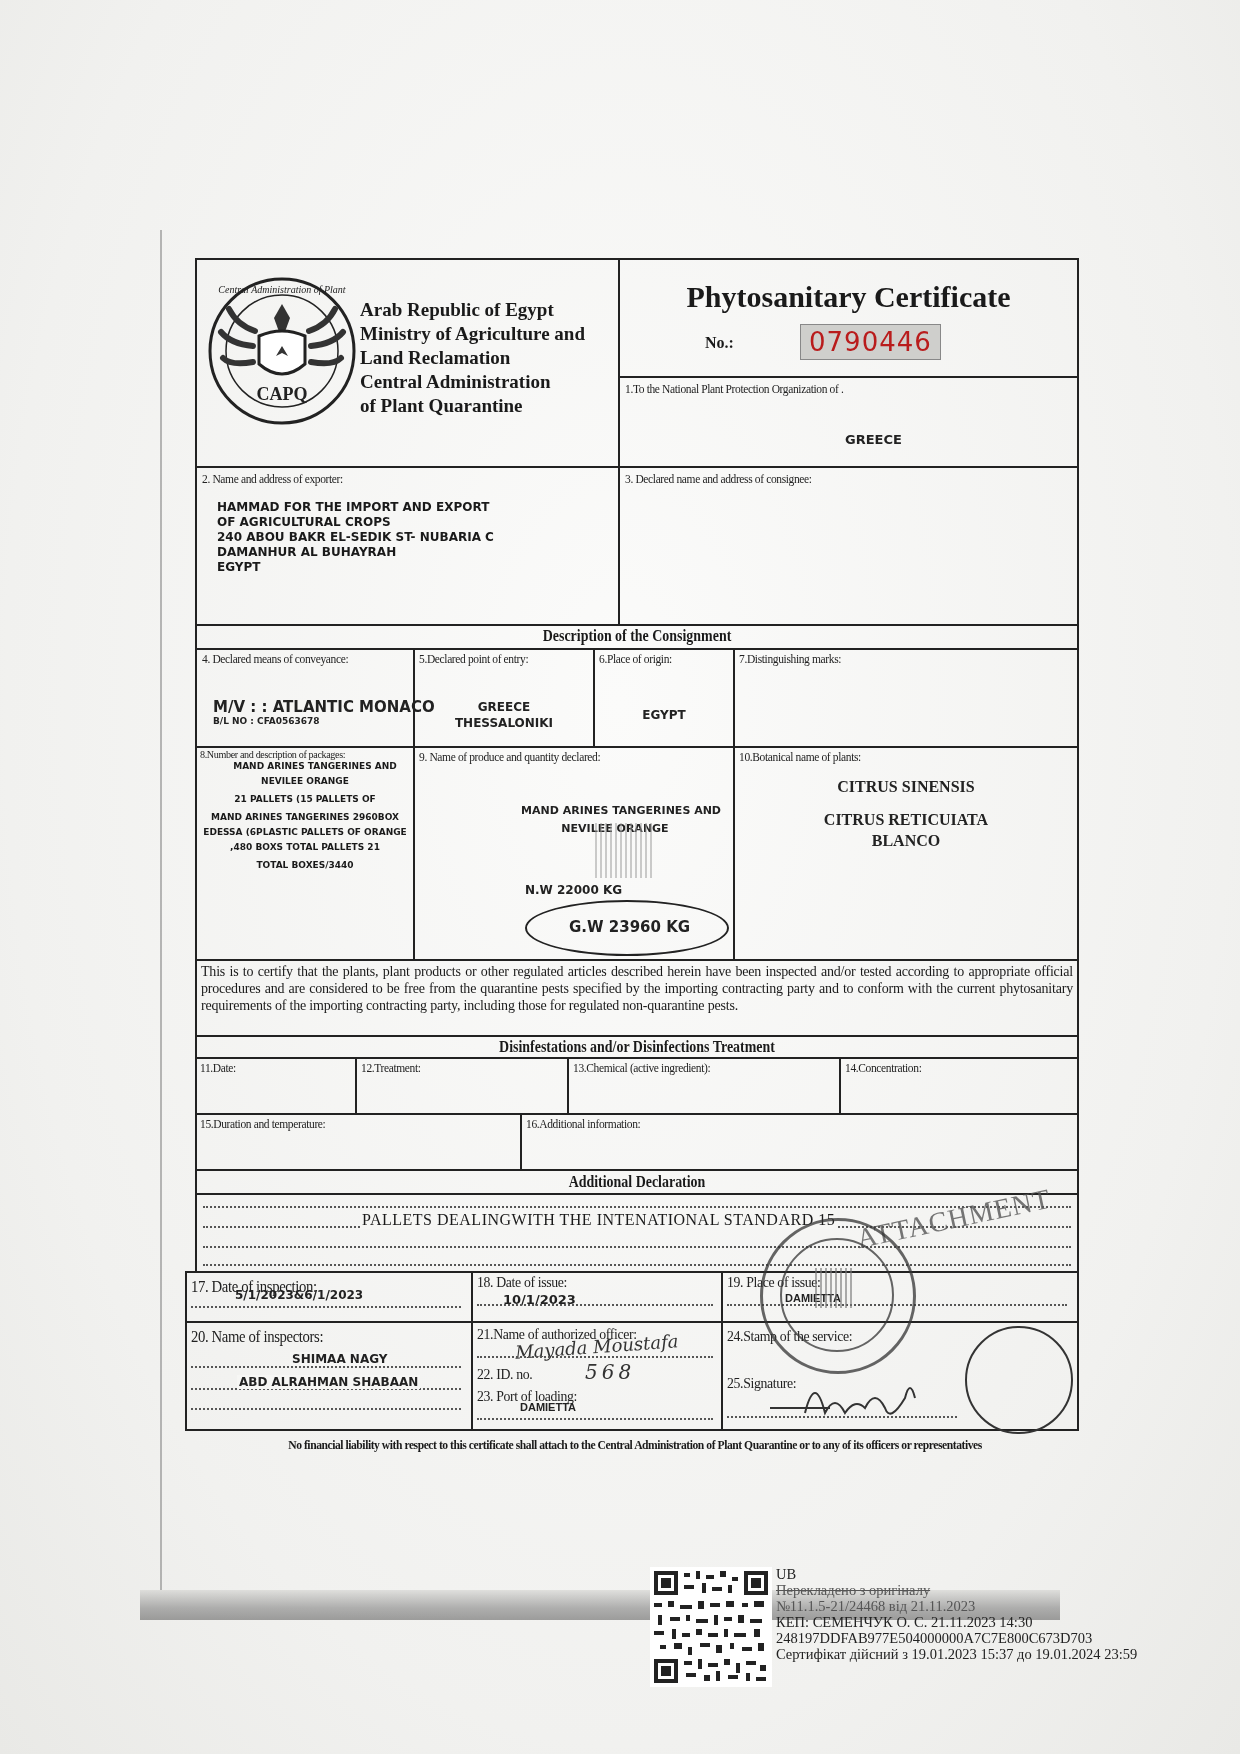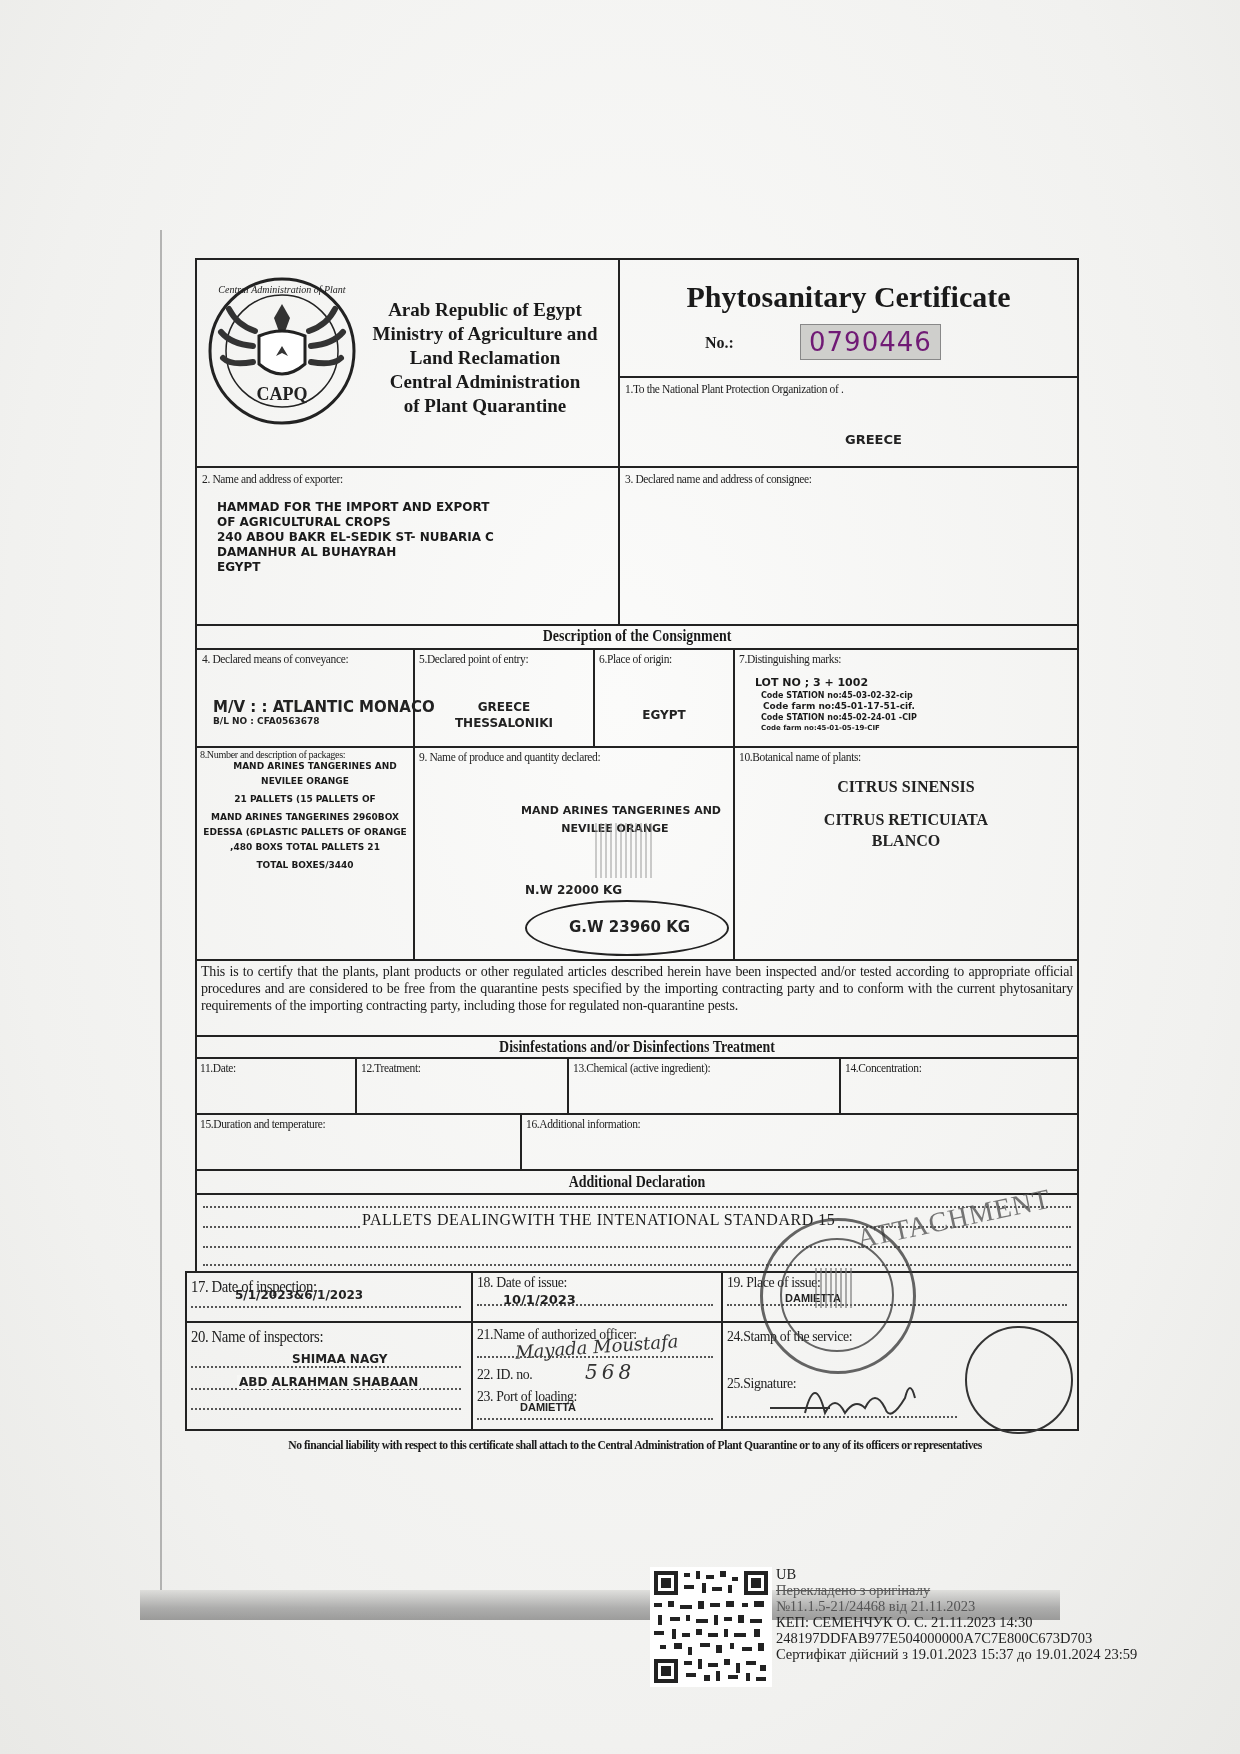--- a/index.html
+++ b/index.html
@@ -38,32 +38,32 @@
             <path d="M46 70 q-22 -2 -32 -14"></path>
             <path d="M46 86 q-22 4 -30 -4"></path>
           <path d="M102 55 q18 -6 26 -22"></path>
             <path d="M104 70 q22 -2 32 -14"></path>
             <path d="M104 86 q22 4 30 -4"></path>
         </g>
         <text x="75" y="124" text-anchor="middle" font-family="Liberation Serif, serif" font-size="18" font-weight="bold" fill="#222">CAPQ</text>
         <text x="75" y="17" text-anchor="middle" font-family="Liberation Serif, serif" font-size="10" fill="#222" font-style="italic">Central Administration of Plant</text>
       </svg>
     </div>
-    <div style="position:absolute;left:165px;top:40px;width:250px;text-align:center;font-family:'Liberation Serif',serif;font-weight:bold;font-size:19px;line-height:24px;">
+    <div style="position:absolute;left:165px;top:40px;width:250px;text-align:left;font-family:'Liberation Serif',serif;font-weight:bold;font-size:19px;line-height:24px;">
       <div>Arab Republic of Egypt</div>
       <div>Ministry of Agriculture and</div>
       <div>Land Reclamation</div>
       <div>Central Administration</div>
       <div>of Plant Quarantine</div>
     </div>
 
     <div class="box" style="left:423px;top:0;width:461px;height:120px;"></div>
     <div style="position:absolute;left:423px;top:22px;width:461px;text-align:center;font-family:'Liberation Serif',serif;font-weight:bold;font-size:30px;">Phytosanitary Certificate</div>
     <div style="position:absolute;left:510px;top:76px;font-family:'Liberation Serif',serif;font-weight:bold;font-size:16px;">No.:</div>
-    <div style="position:absolute;left:605px;top:66px;padding:2px 8px;background:#cfcfcc;border:1px solid #888;font-family:'DejaVu Sans',sans-serif;font-size:26px;color:#701a75;letter-spacing:1px;">0790446</div>
+    <div style="position:absolute;left:605px;top:66px;padding:2px 8px;background:#cfcfcc;border:1px solid #888;font-family:'DejaVu Sans',sans-serif;font-size:26px;color:#b91c1c;letter-spacing:1px;">0790446</div>
 
     <div class="box" style="left:423px;top:118px;width:461px;height:92px;"></div>
     <div class="lbl" style="left:430px;top:124px;">1.To the National Plant Protection Organization of .</div>
     <div class="val" style="left:650px;top:174px;font-size:13px;">GREECE</div>
 
     <div class="box" style="left:0;top:208px;width:425px;height:160px;"></div>
     <div class="lbl" style="left:7px;top:214px;">2. Name and address of exporter:</div>
     <div style="position:absolute;left:22px;top:242px;font-family:'DejaVu Sans',sans-serif;font-weight:bold;font-size:12px;line-height:15px;">
       <div>HAMMAD FOR THE IMPORT AND EXPORT</div>
       <div>OF AGRICULTURAL CROPS</div>
@@ -87,27 +87,20 @@
     <div class="lbl" style="left:224px;top:394px;">5.Declared point of entry:</div>
     <div class="val" style="left:218px;width:182px;text-align:center;top:442px;font-size:12px;">GREECE</div>
     <div class="val" style="left:218px;width:182px;text-align:center;top:458px;font-size:12px;">THESSALONIKI</div>
 
     <div class="box" style="left:398px;top:390px;width:142px;height:100px;"></div>
     <div class="lbl" style="left:404px;top:394px;">6.Place of origin:</div>
     <div class="val" style="left:398px;width:142px;text-align:center;top:450px;font-size:12px;">EGYPT</div>
 
     <div class="box" style="left:538px;top:390px;width:346px;height:100px;"></div>
     <div class="lbl" style="left:544px;top:394px;">7.Distinguishing marks:</div>
-    <div style="position:absolute;left:560px;top:418px;font-family:'DejaVu Sans',sans-serif;font-weight:bold;line-height:11px;">
-      <div style="font-size:11px;line-height:14px;">LOT NO ; 3 + 1002</div>
-      <div style="font-size:8px;padding-left:6px;">Code STATION no:45-03-02-32-cip</div>
-      <div style="font-size:9px;padding-left:8px;">Code farm no:45-01-17-51-cif.</div>
-      <div style="font-size:8px;padding-left:6px;">Code STATION no:45-02-24-01 -CIP</div>
-      <div style="font-size:7px;padding-left:6px;">Code farm no:45-01-05-19-CIF</div>
-    </div>
 
     <div class="box" style="left:0;top:488px;width:220px;height:215px;"></div>
     <div class="lbl" style="left:5px;top:490px;font-size:11px;">8.Number and description of packages:</div>
     <div style="position:absolute;left:0;width:220px;top:502px;text-align:center;font-family:'DejaVu Sans',sans-serif;font-weight:bold;font-size:9px;line-height:18px;">
       <div style="padding-left:20px;line-height:12px;">MAND ARINES TANGERINES AND</div>
       <div>NEVILEE ORANGE</div>
       <div>21 PALLETS (15 PALLETS OF</div>
       <div>MAND ARINES TANGERINES 2960BOX</div>
       <div style="line-height:12px;">EDESSA (6PLASTIC PALLETS OF ORANGE</div>
       <div>,480 BOXS TOTAL PALLETS 21</div>

